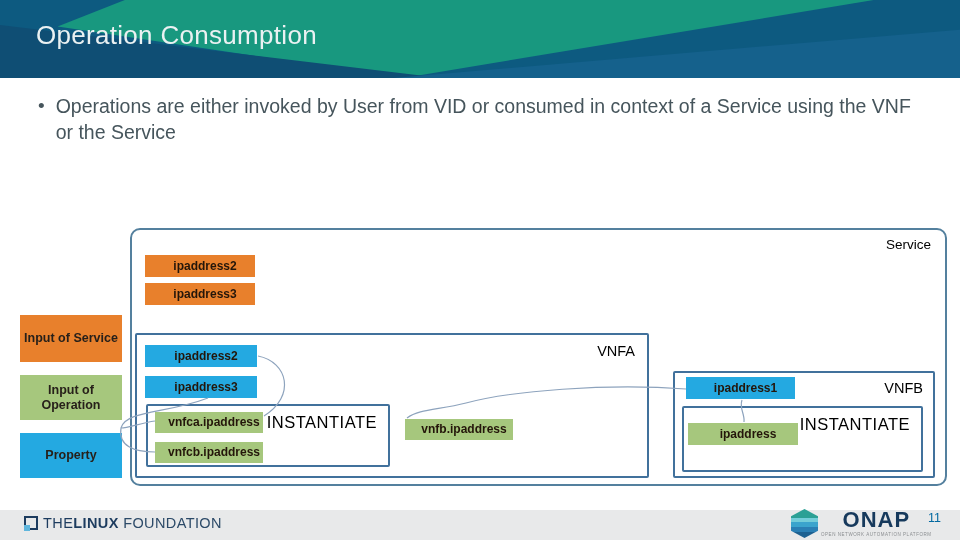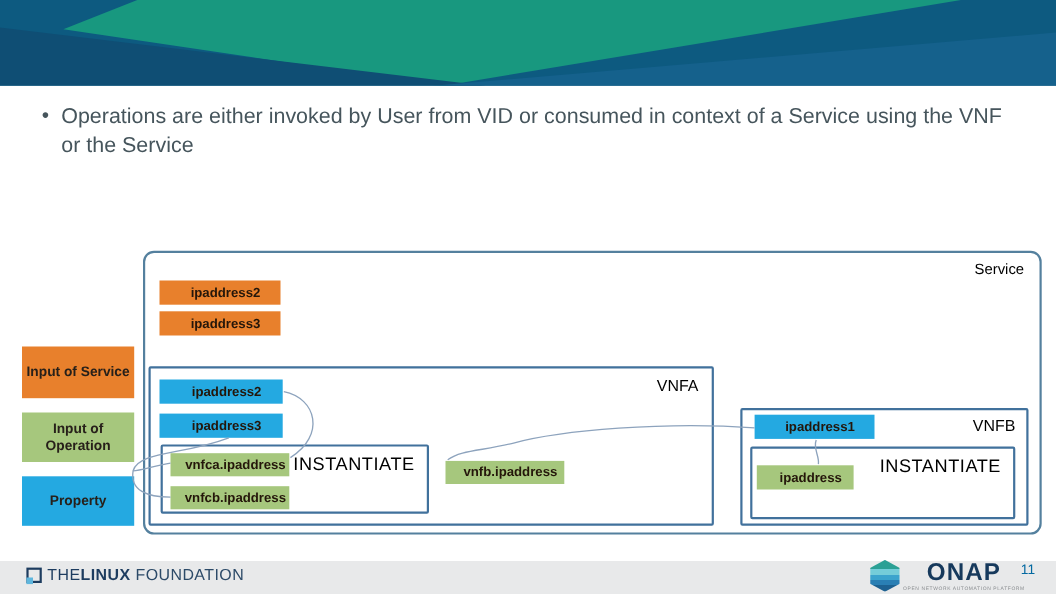--- a/index.html
+++ b/index.html
@@ -54,21 +54,21 @@
   .svc-in2 { left:145px; top:283px; width:110px; height:22px; }
   
   .va-p1 { left:145px; top:345px; width:112px; height:22px; }
   .va-p2 { left:145px; top:376px; width:112px; height:22px; }
   
   .opa-i1 { left:155px; top:412px; width:108px; height:21px; }
   .opa-i2 { left:155px; top:442px; width:108px; height:21px; }
   .opb-i1 { left:405px; top:419px; width:108px; height:21px; }
   
   .vb-p1 { left:686px; top:377px; width:109px; height:22px; }
-  .opc-i1 { left:688px; top:423px; width:88px; height:22px; }
+  .opc-i1 { left:688px; top:423px; width:110px; height:22px; }
 
   
   .legend-chip { left:20px; width:102px; font-size:12.5px; font-weight:700; color:#27201a; padding:2px; }
   .lg-1 { top:315px; height:47px; }
   .lg-2 { top:375px; height:45px; }
   .lg-3 { top:433px; height:45px; }
 
   
   .connectors { position:absolute; left:0; top:0; width:960px; height:540px; pointer-events:none; z-index:4; }
 
@@ -93,20 +93,21 @@
 </style>
 </head>
 <body>
 
 <div class="slide">
 
   <div class="hdr">
     <div class="tri tri-green"></div>
     <div class="tri tri-navy"></div>
     <div class="tri tri-blue"></div>
+    <div class="hdr-title">Operation Consumption</div>
   </div>
 
   <div class="bullet-row">
     <div class="bullet-dot">•</div>
     <div class="bullet-text">Operations are either invoked by User from VID or consumed in context of a Service using the VNF or the Service</div>
   </div>
 
   <div class="chip chip-orange legend-chip lg-1">Input of Service</div>
   <div class="chip chip-green legend-chip lg-2">Input of Operation</div>
   <div class="chip chip-blue legend-chip lg-3">Property</div>

